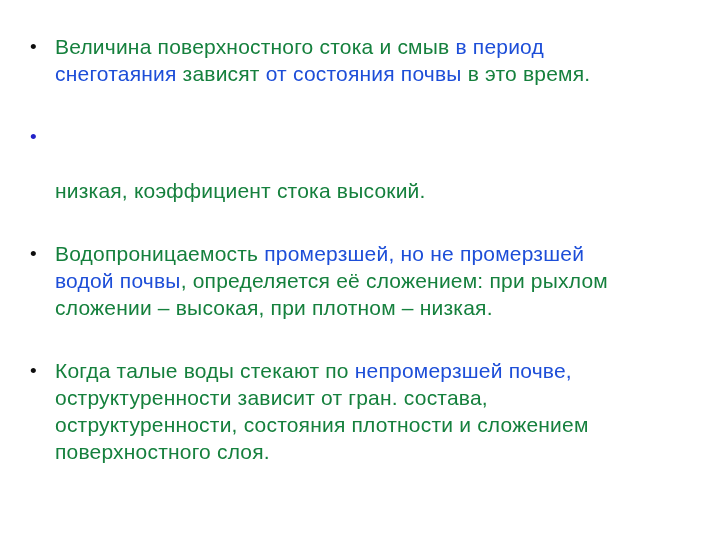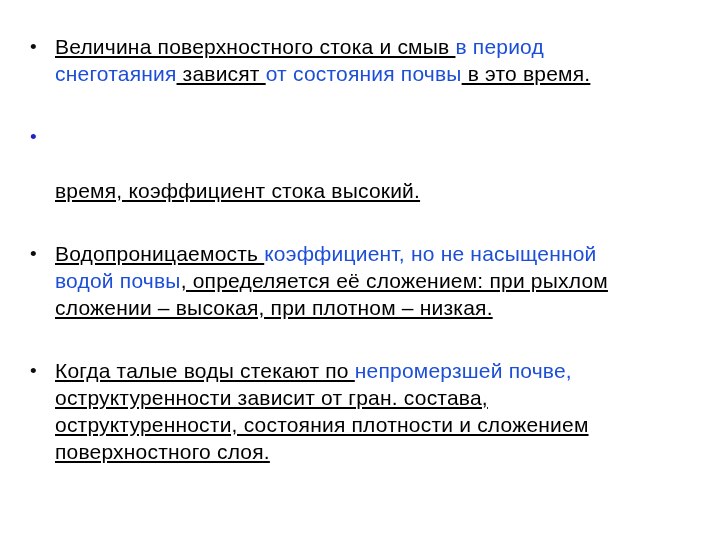--- a/index.html
+++ b/index.html
@@ -33,38 +33,38 @@
     width: 25px;
     font-size: 19px;
     line-height: 27px;
     color: #0d0d0d;
   }
   .bullet-marker.blue { color: #2222c8; }
   .bullet-text {
     width: 645px;
     color: #0d0d0d;
   }
-  .seg-black { color: #000000; text-decoration: underline; }
+  .seg-black { color: #15803d; }
   .seg-blue  { color: #1d4ed8; }
 </style>
 </head>
 <body>
 
 <div class="slide">
   <ul class="bullet-list" id="bullet-list">
       <li class="bullet-item">
         <span class="bullet-marker">•</span>
         <div class="bullet-text"><span class="seg-black">Величина поверхностного стока и смыв </span><span class="seg-blue">в период</span><br><span class="seg-blue">снеготаяния</span><span class="seg-black"> зависят </span><span class="seg-blue">от состояния почвы</span><span class="seg-black"> в это время.</span></div>
       </li>
       <li class="bullet-item">
         <span class="bullet-marker blue">•</span>
-        <div class="bullet-text"><br><br><span class="seg-black">время, коэффициент стока высокий.</span></div>
+        <div class="bullet-text"><br><br><span class="seg-black">низкая, коэффициент стока высокий.</span></div>
       </li>
       <li class="bullet-item">
         <span class="bullet-marker">•</span>
-        <div class="bullet-text"><span class="seg-black">Водопроницаемость </span><span class="seg-blue">коэффициент, но не насыщенной</span><br><span class="seg-blue">водой почвы</span><span class="seg-black">, определяется её сложением: при рыхлом</span><br><span class="seg-black">сложении – высокая, при плотном – низкая.</span></div>
+        <div class="bullet-text"><span class="seg-black">Водопроницаемость </span><span class="seg-blue">промерзшей, но не промерзшей</span><br><span class="seg-blue">водой почвы</span><span class="seg-black">, определяется её сложением: при рыхлом</span><br><span class="seg-black">сложении – высокая, при плотном – низкая.</span></div>
       </li>
       <li class="bullet-item">
         <span class="bullet-marker">•</span>
         <div class="bullet-text"><span class="seg-black">Когда талые воды стекают по </span><span class="seg-blue">непромерзшей почве,</span><br><span class="seg-black">оструктуренности зависит от гран. состава,</span><br><span class="seg-black">оструктуренности, состояния плотности и сложением</span><br><span class="seg-black">поверхностного слоя.</span></div>
       </li>
     </ul>
 </div>
 
 </body></html>

